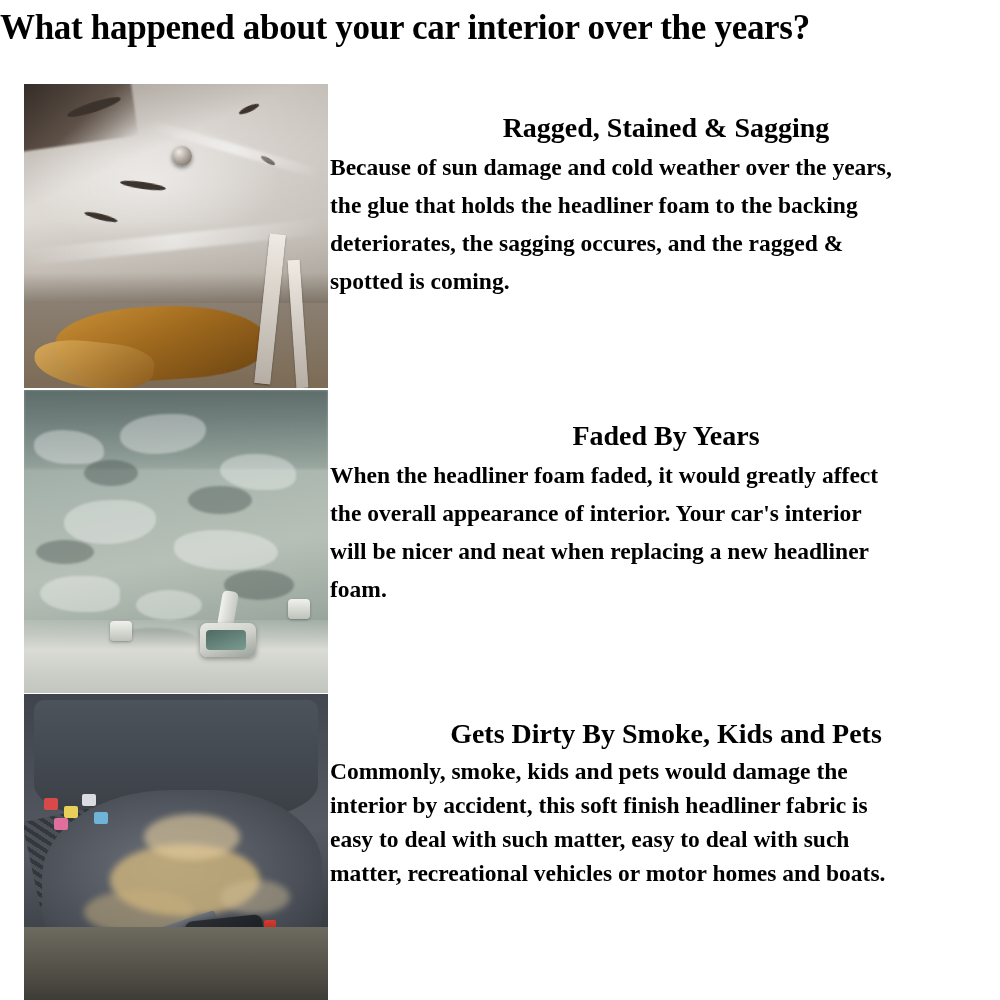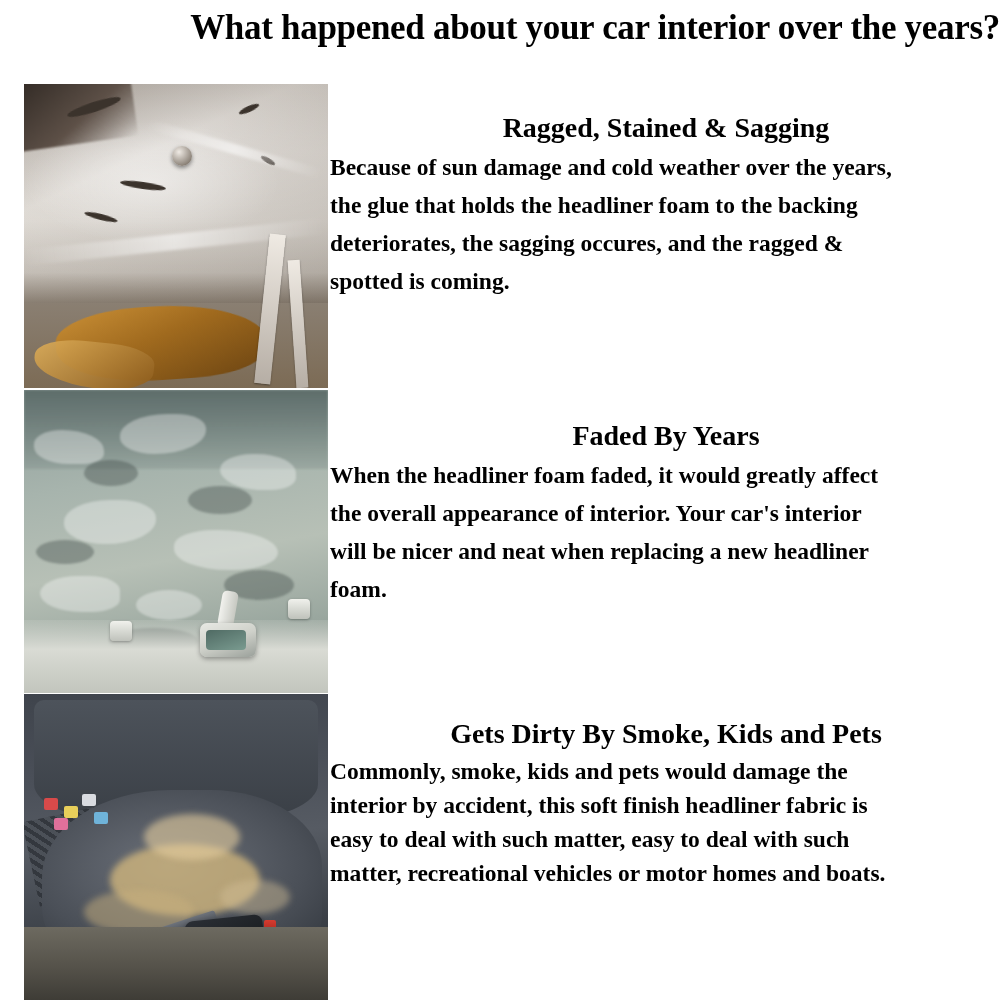--- a/index.html
+++ b/index.html
@@ -21,21 +21,21 @@
     height: 1000px;
     position: relative;
     background: #ffffff;
   }
 
   .headline {
     position: absolute;
     top: 6px;
     left: 0;
     width: 1000px;
-    text-align: right;
+    text-align: left;
     font-size: 35px;
     font-weight: bold;
     letter-spacing: -0.3px;
     line-height: 44px;
     white-space: nowrap;
   }
 
   .row {
     position: absolute;
     left: 0;

